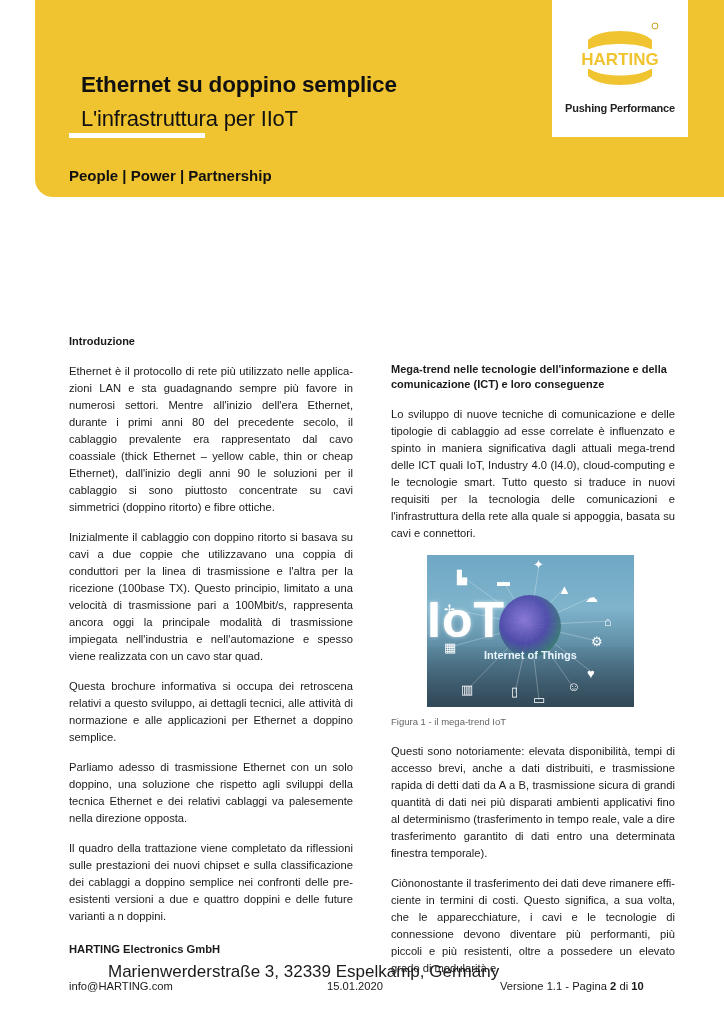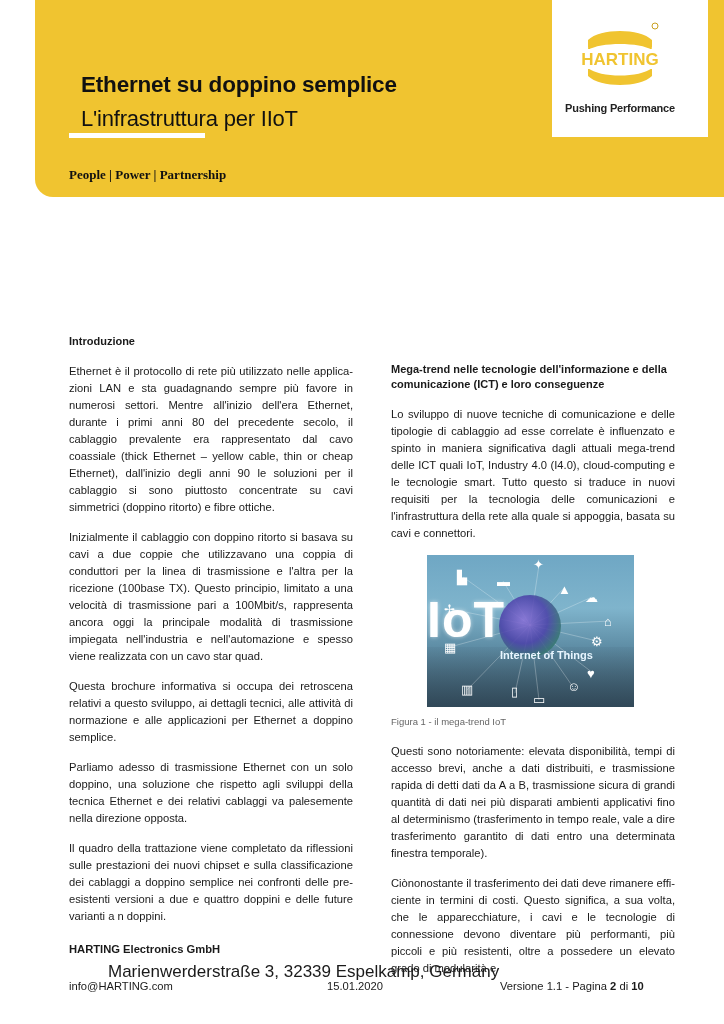--- a/index.html
+++ b/index.html
@@ -18,24 +18,24 @@
     .doc-subtitle {
       position: absolute; left: 69px; top: 94px; margin: 12px;
       font-size: 22px; font-weight: normal; color: #111; letter-spacing: -0.2px;
     }
     .title-underline {
       position: absolute; left: 69px; top: 133px; width: 136px; height: 5px;
       background: #ffffff;
     }
     .tagline {
       position: absolute; left: 69px; top: 167px;
-      font-size: 13px; font-weight: bold; color: #111; font-family: Liberation Serif, serif;
+      font-size: 15px; font-weight: bold; color: #111;
     }
     .logo-box {
-      position: absolute; left: 552px; top: 0; width: 156px; height: 137px;
+      position: absolute; left: 552px; top: 0; width: 136px; height: 137px;
       background: #ffffff;
     }
     .logo-svg { position: absolute; left: 28px; top: 20px; }
     .logo-claim {
       position: absolute; left: 0; width: 136px; top: 102px; text-align: center;
       font-size: 11px; font-weight: bold; color: #222; letter-spacing: -0.2px;
     }
     .col {
       position: absolute; width: 284px; font-size: 11.2px; line-height: 17px;
       color: #1a1a1a; text-align: justify; hyphens: manual;
@@ -58,21 +58,21 @@
       background: radial-gradient(circle at 40% 40%, #8a6fd8 0%, #4a3fa8 45%, #2d8a5a 85%, #3aa36a 100%);
       opacity: 0.85;
     }
     .fig-iot {
       position: absolute; left: 0; width: 100%; top: 38px; text-align: left;
       font-size: 50px; font-weight: bold; color: #ffffff; letter-spacing: 1px; line-height: 54px;
       text-shadow: 0 0 4px rgba(255,255,255,0.6);
     }
     .fig-iot-sub {
       position: absolute; left: 0; width: 100%; top: 92px; text-align: center;
-      font-size: 11px; font-weight: bold; color: #e8f6ff; padding-left: 16px;
+      font-size: 11px; font-weight: bold; color: #e8f6ff;
     }
     .fig-icon {
       position: absolute; color: #ffffff; font-size: 13px; line-height: 13px;
     }
     .fig-lines { position: absolute; left: 0; top: 0; }
     .figure-caption {
       text-align: left; font-size: 9.5px; color: #666; margin: 0 0 13px 0;
     }
     .footer-company {
       position: absolute; left: 69px; top: 943px; font-size: 11.2px; font-weight: bold;

